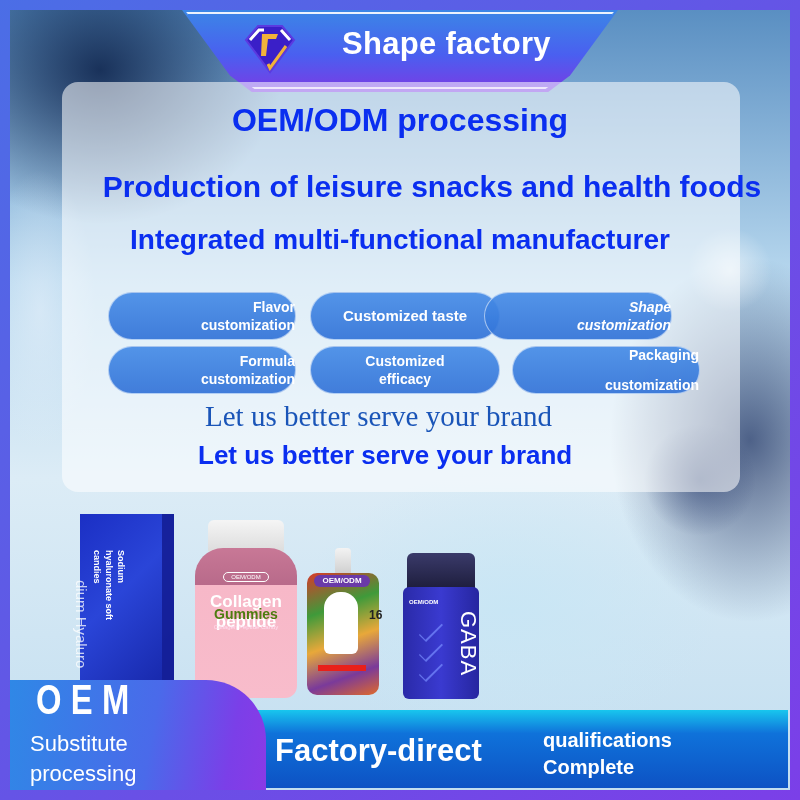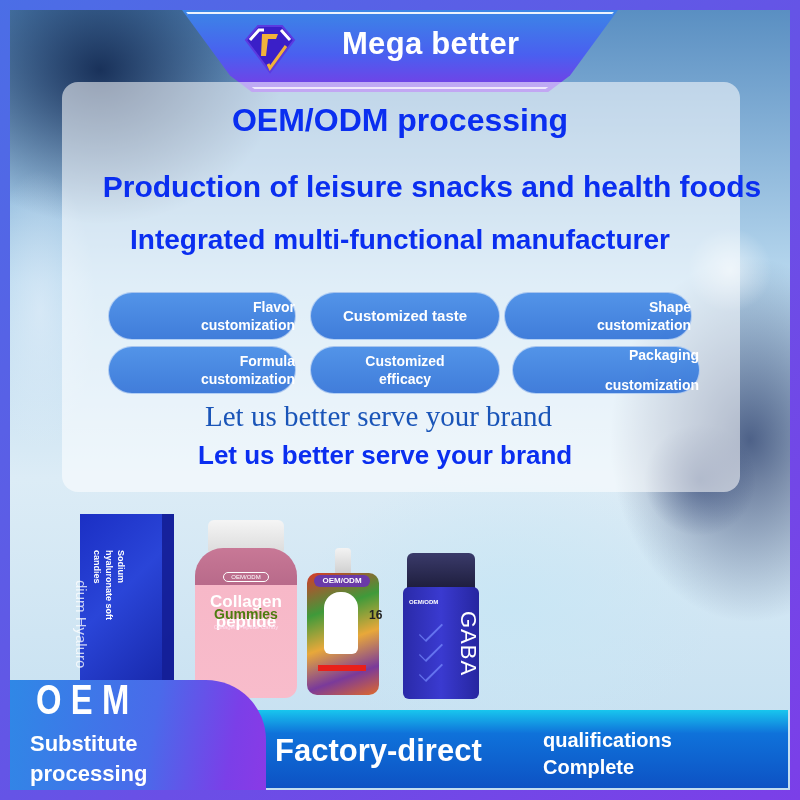--- a/index.html
+++ b/index.html
@@ -59,21 +59,21 @@
     position: absolute; height: 48px;
     background: linear-gradient(180deg, rgba(70,140,230,0.92), rgba(50,115,215,0.92));
     border: 1px solid rgba(255,255,255,0.55);
     border-radius: 24px; color: #ffffff; font-weight: bold; font-size: 14px; line-height: 18px;
     display: flex; flex-direction: column; justify-content: center;
   }
   .pill.left-align { padding-left: 20px; align-items: flex-end; }
   .pill.center-align { align-items: center; text-align: center; }
   .p1 { left: 108px; top: 292px; width: 188px; }
   .p2 { left: 310px; top: 292px; width: 190px; }
-  .p3 { left: 504px; top: 292px; width: 188px; }
+  .p3 { left: 484px; top: 292px; width: 188px; font-style: italic; }
   .p4 { left: 108px; top: 346px; width: 188px; padding-left: 16px !important; }
   .p5 { left: 310px; top: 346px; width: 190px; }
   .p6 { left: 512px; top: 346px; width: 188px; gap: 12px; }
   .slogan-serif {
     position: absolute; left: 205px; top: 400px; font-family: "Liberation Serif", "DejaVu Serif", serif;
     font-size: 29px; color: #1a55b8;
   }
   .slogan-bold {
     position: absolute; left: 198px; top: 440px; font-size: 26px; font-weight: bold; color: #0a2ef0;
   }
@@ -134,38 +134,38 @@
   }
   .oem-card {
     position: absolute; left: 10px; top: 680px; width: 256px; height: 110px;
     background: linear-gradient(100deg, #2f88e6 0%, #4a6aea 55%, #7b3fe8 85%, #8a3ae6 100%);
     border-radius: 0 60px 0 0;
   }
   .oem-big {
     position: absolute; left: 36px; top: 676px; font-size: 42px; font-weight: bold; color: #ffffff;
     letter-spacing: 12px; transform: scaleX(0.78); transform-origin: left top;
   }
-  .oem-sub { position: absolute; left: 30px; top: 729px; font-size: 22px; line-height: 30px; font-weight: bold; color: #ffffff; }
+  .oem-sub { position: absolute; left: 30px; top: 729px; font-size: 22px; line-height: 30px; font-weight: normal; color: #ffffff; }
   .factory-direct { position: absolute; left: 275px; top: 733px; font-size: 31px; font-weight: bold; color: #ffffff; }
   .qualifications { position: absolute; left: 543px; top: 727px; font-size: 20px; line-height: 27px; font-weight: bold; color: #ffffff; }
 </style>
 </head>
 <body>
 
 <div class="frame"></div>
 
 <div class="header-banner"></div>
 <svg class="logo" viewBox="0 0 56 56">
   <polygon points="4,20 16,6 40,6 52,20 28,52" fill="#3a1fc8" stroke="#5b3ae0" stroke-width="2"></polygon>
   <polyline points="8,20 17,10 22,10" fill="none" stroke="#ffffff" stroke-width="3"></polyline>
   <polyline points="48,20 39,10" fill="none" stroke="#ffffff" stroke-width="3"></polyline>
   <path d="M20,14 L36,14 L34,19 L26,19 L24,36 L19,36 Z" fill="#f2b23a"></path>
   <polyline points="26,44 28,48 44,26" fill="none" stroke="#f2b23a" stroke-width="3"></polyline>
 </svg>
-<div class="brand-title">Mega better</div>
+<div class="brand-title">Shape factory</div>
 
 <div class="panel"></div>
 
 <div class="headline h1">OEM/ODM processing</div>
 <div class="headline h2">Production of leisure snacks and health foods</div>
 <div class="headline h3">Integrated multi-functional manufacturer</div>
 
 <div class="pill left-align p1">
   <span>Flavor</span>
   <span>customization</span>

